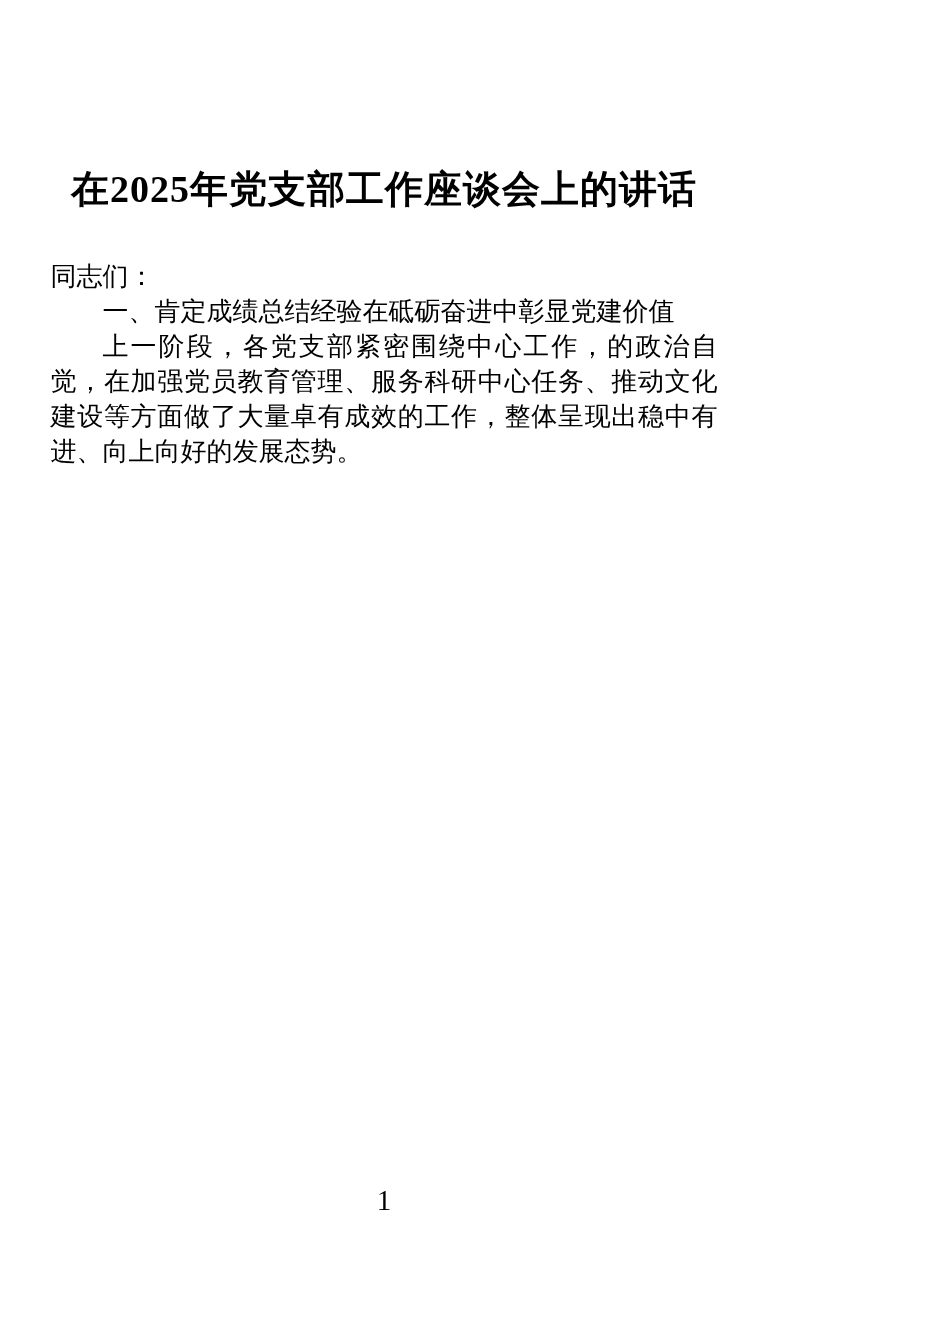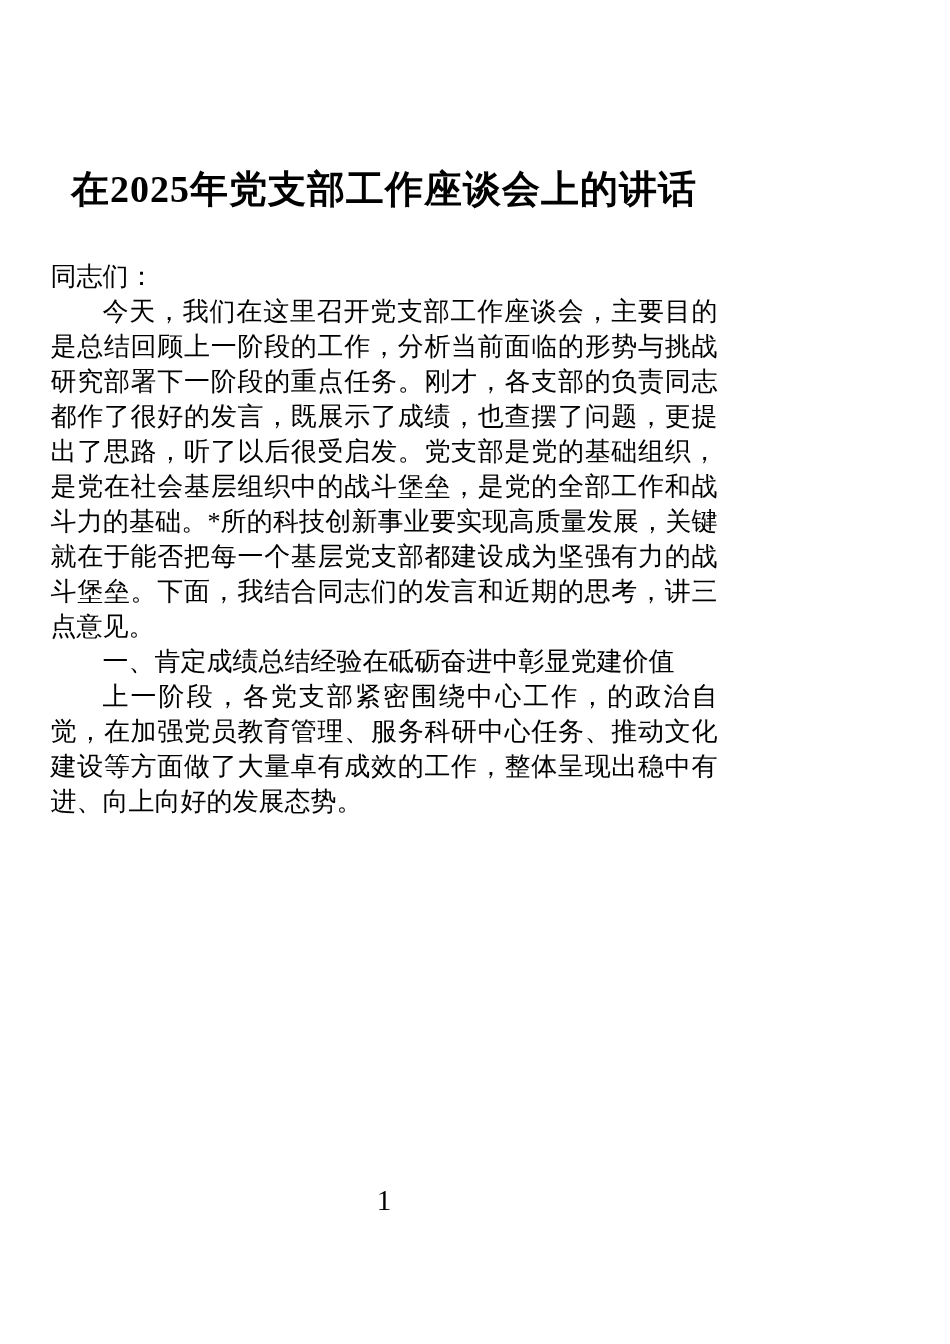--- a/index.html
+++ b/index.html
@@ -59,21 +59,20 @@
 <body>
 
 <div class="page">
 
   <h1 class="doc-title">在2025年党支部工作座谈会上的讲话</h1>
 
   <div class="content">
 
     <p class="salutation">同志们：</p>
 
-    <p>今天，我们在这里召开党支部工作座谈会，主要目的是总结回顾上一阶段的工作，分析当前面临的形势与挑战研究部署下一阶段的重点任务。刚才，各支部的负责同志都作了很好的发言，既展示了成绩，也查摆了问题，更提出了思路，听了以后很受启发。党支部是党的基础组织，是党在社会基层组织中的战斗堡垒，是党的全部工作和战斗力的基础。*所的科技创新事业要实现高质量发展，关键就在于能否把每一个基层党支部都建设成为坚强有力的战斗堡垒。下面，我结合同志们的发言和近期的思考，讲三点意见。</p>
 
     <p>一、肯定成绩总结经验在砥砺奋进中彰显党建价值</p>
 
     <p>上一阶段，各党支部紧密围绕中心工作，的政治自觉，在加强党员教育管理、服务科研中心任务、推动文化建设等方面做了大量卓有成效的工作，整体呈现出稳中有进、向上向好的发展态势。</p>
 
 
   </div>
 
   <div class="page-number">1</div>
 

